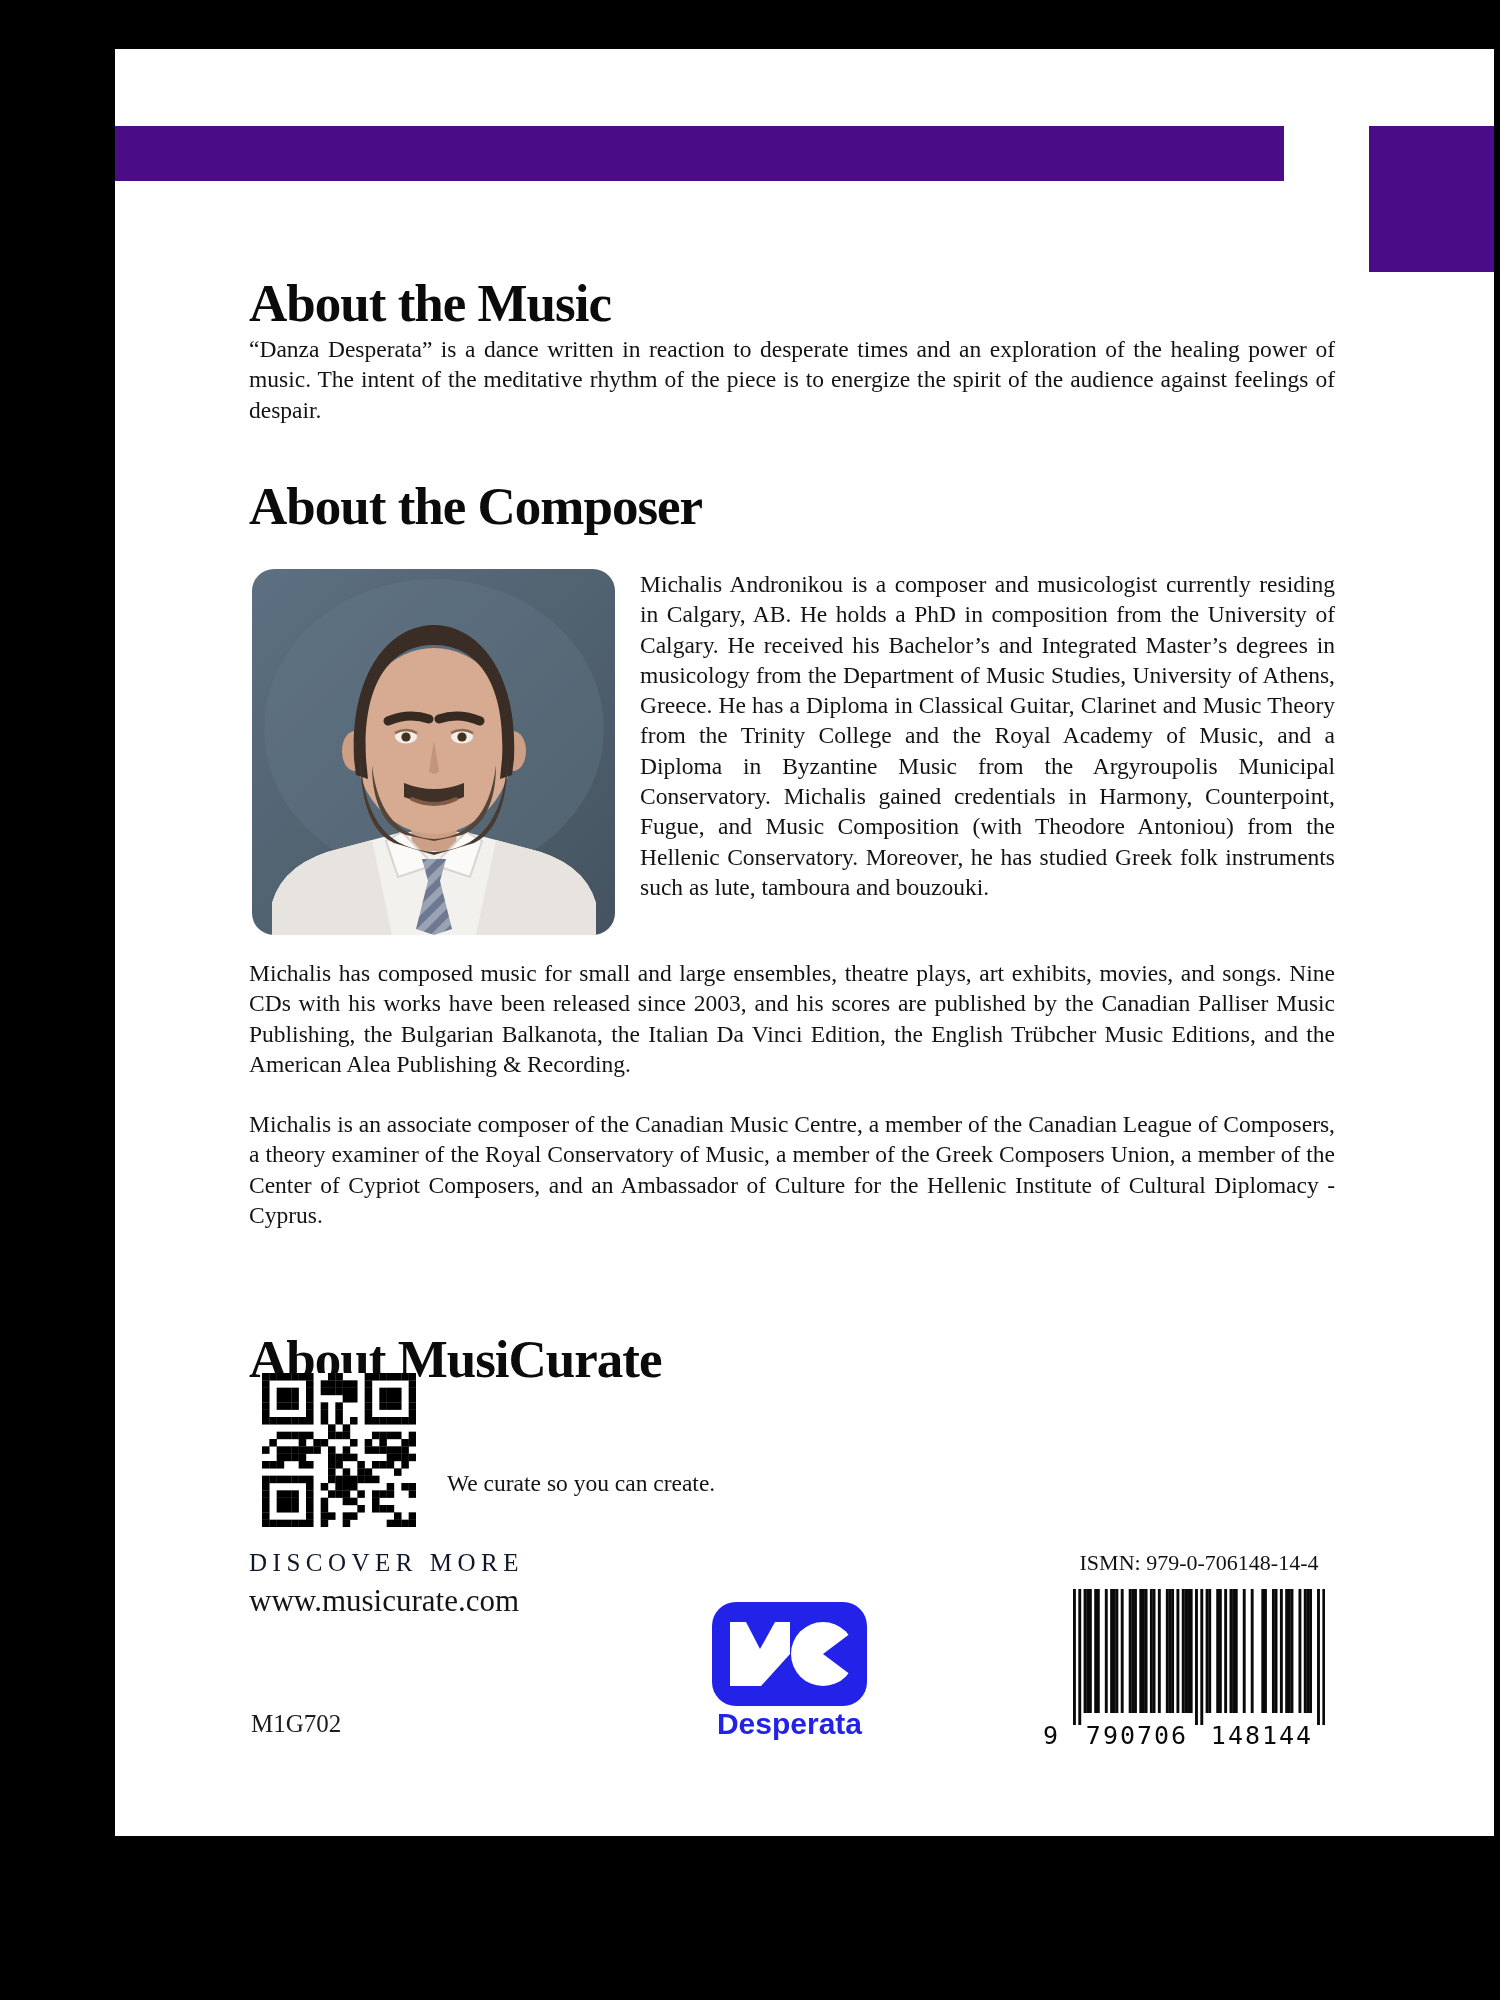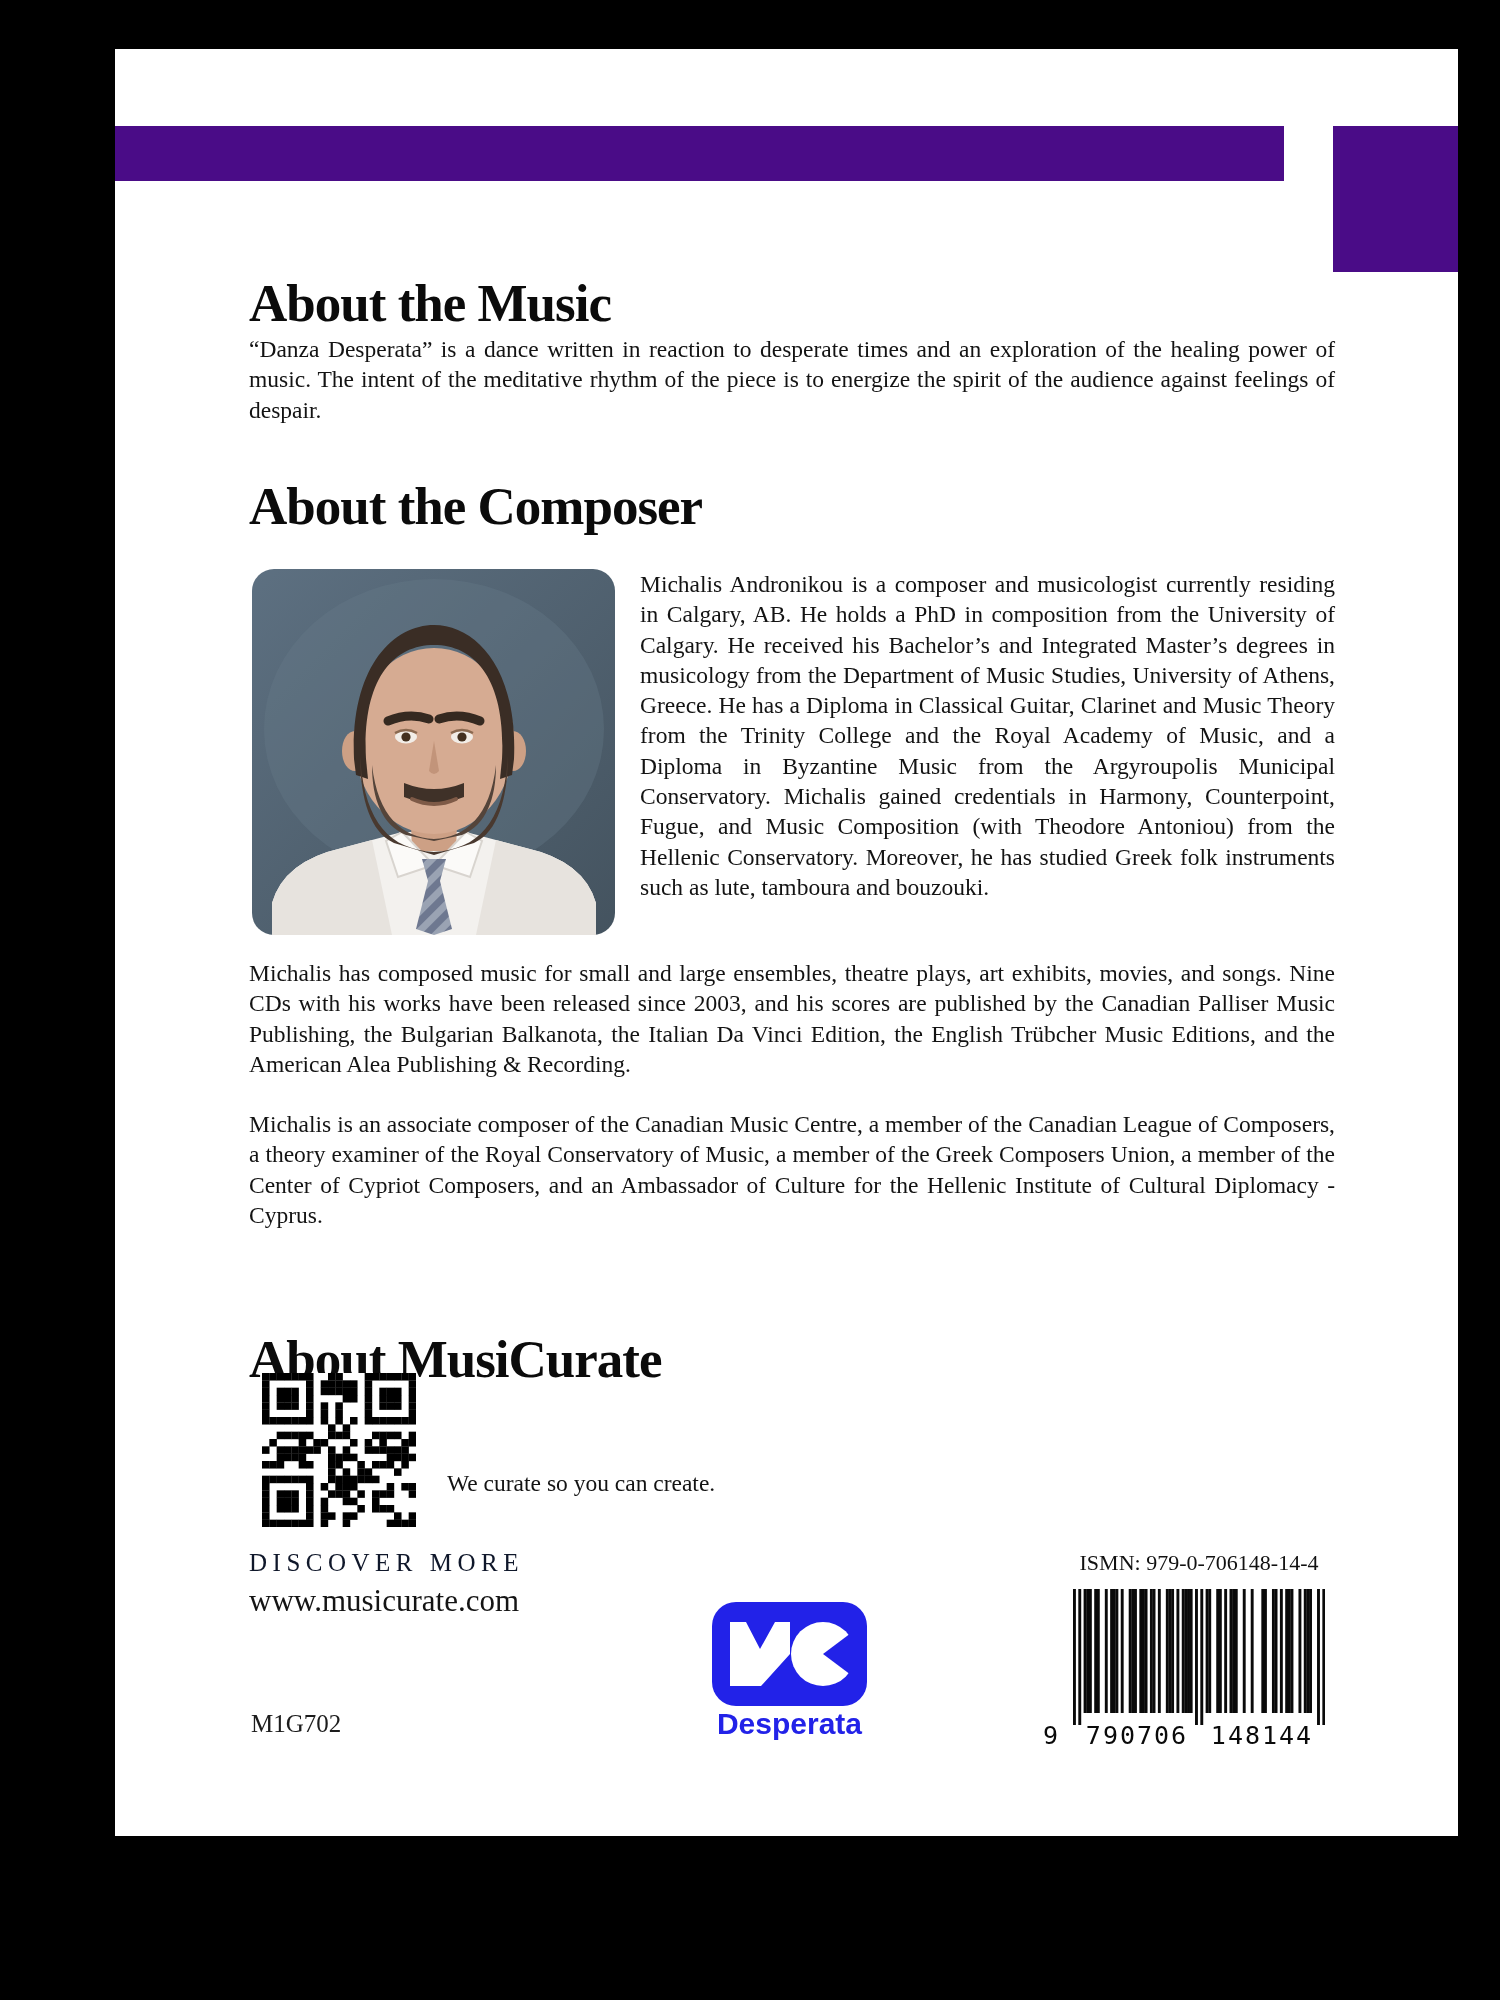--- a/index.html
+++ b/index.html
@@ -1,19 +1,19 @@
 <!DOCTYPE html>
 <html style="--bg: #000000; --paper: #ffffff; --purple: #4a0c87; --blue: #2222e8;"><head>
 <meta charset="utf-8">
 <style>
   html,body{margin:0;padding:0;background:#000;}
   .canvas{position:relative;width:1500px;height:2000px;background:var(--bg,#000);overflow:hidden;
           font-family:"Liberation Serif", serif;}
   .paper{position:absolute;left:115px;top:49px;width:1343px;height:1787px;background:var(--paper,#fff);
-         box-shadow:0 0 6px rgba(0,0,0,.6);}
+         box-shadow:0 0 6px rgba(0,0,0,.6);padding-left:36px;}
   .accent-band{position:absolute;left:0;top:77px;width:1169px;height:55px;background:var(--purple);}
   .accent-block{position:absolute;right:0;top:77px;width:125px;height:146px;background:var(--purple);}
   .h{position:absolute;margin:0;font-weight:700;color:#0b0b0b;font-size:53px;line-height:1.15;
      letter-spacing:-1px;font-family:"Liberation Serif", serif;}
   .h1{left:134px;top:224px;}
   .h2{left:134px;top:427px;text-align:right;}
   .h3{left:134px;top:1280px;}
   .para{position:absolute;left:134px;width:1086px;font-size:23.5px;line-height:30.3px;
         text-align:justify;color:#131313;margin:0;}
   .p1{top:285px;}

